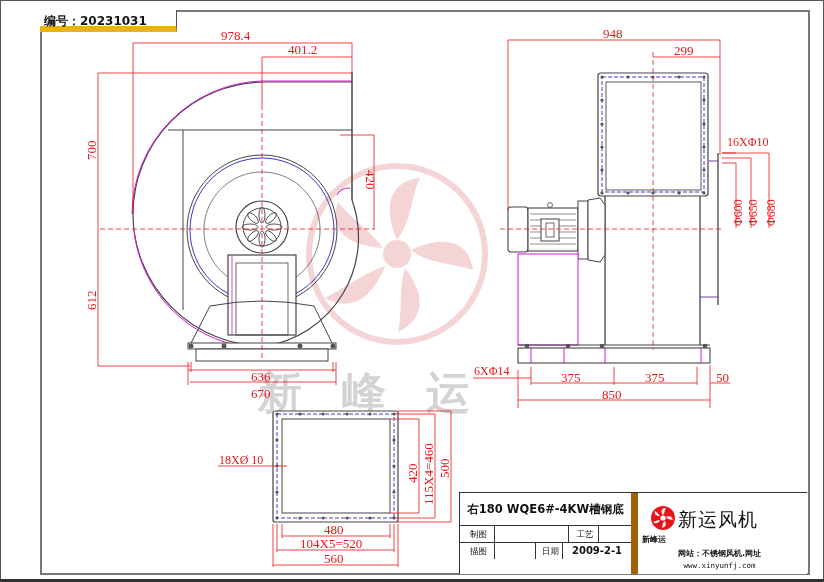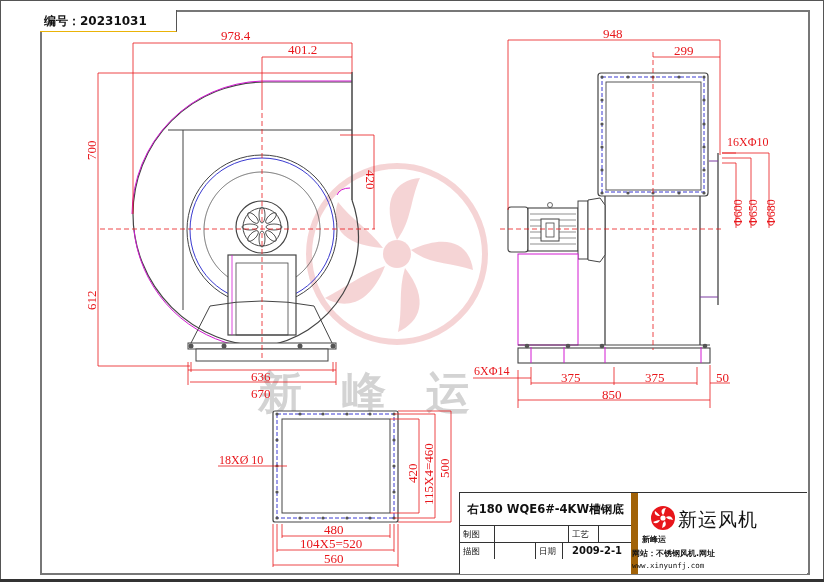--- a/index.html
+++ b/index.html
@@ -1,36 +1,36 @@
 <!DOCTYPE html>
 <html><head>
 <meta charset="utf-8">
 <style>
   html, body { margin: 0; padding: 0; background: #ffffff; }
   body { width: 824px; height: 582px; position: relative; overflow: hidden; font-family: "Liberation Serif", "DejaVu Serif", serif; }
   .outer-frame { position: absolute; left: 0; top: 0; width: 822px; height: 580px; border: 1px solid #555; box-sizing: content-box; }
   .inner-frame { position: absolute; left: 40px; top: 10px; width: 766px; height: 561px; border: 2px solid #777; border-right-width: 2px; }
   .bottom-bar { position: absolute; left: 0; top: 579px; width: 824px; height: 3px; background: #333; }
-  .serial-box { position: absolute; left: 40px; top: 10px; width: 137px; height: 22px; border-right: 1px solid #555; border-bottom: 1px solid #eab308; background: #fff; font-size: 12px; font-weight: bold; line-height: 22px; padding-left: 4px; box-sizing: border-box; color: #111; font-family: "DejaVu Sans", sans-serif; }
+  .serial-box { position: absolute; left: 40px; top: 10px; width: 137px; height: 22px; border-right: 1px solid #555; border-bottom: 6px solid #eab308; background: #fff; font-size: 12px; font-weight: bold; line-height: 22px; padding-left: 4px; box-sizing: border-box; color: #111; font-family: "DejaVu Sans", sans-serif; }
   svg.drawing { position: absolute; left: 0; top: 0; }
   .dim { fill: #e8161b; font-family: "Liberation Serif", "DejaVu Serif", serif; font-size: 13px; }
   .dim-sm { fill: #e8161b; font-family: "Liberation Serif", "DejaVu Serif", serif; font-size: 12px; }
   .wm { fill: #cfcfcf; font-family: "DejaVu Sans", sans-serif; font-weight: bold; font-size: 44px; opacity: 0.9; }
   
   .title-block { position: absolute; left: 459px; top: 492px; width: 347px; height: 81px; border-top: 1px solid #333; border-left: 1px solid #333; background: #fff; }
   .tb-left { position: absolute; left: 0; top: 0; width: 171px; height: 81px; border-right: 7px solid #a16207; }
   .tb-title { height: 32px; border-bottom: 1px solid #333; font-size: 11.5px; font-weight: bold; text-align: center; line-height: 32px; color: #111; font-family: "DejaVu Sans", sans-serif; }
   .tb-row { display: flex; height: 16px; border-bottom: 1px solid #333; font-size: 8.5px; line-height: 16px; color: #111; font-family: "DejaVu Sans", sans-serif; }
   .tb-row:last-child { border-bottom: none; }
-  .tb-cell { border-right: 1px solid #333; padding-left: 3px; box-sizing: border-box; white-space: nowrap; overflow: hidden; }
+  .tb-cell { border-right: 1px solid #333; padding-left: 3px; box-sizing: border-box; white-space: nowrap; overflow: hidden; text-align: center; }
   .tb-cell:last-child { border-right: none; font-weight: bold; }
   .tb-right { position: absolute; left: 172px; top: 0; width: 175px; height: 81px; }
   .brand-name { position: absolute; left: 46px; top: 14px; font-size: 19px; font-family: "DejaVu Sans", sans-serif; color: #111; letter-spacing: 1px; }
   .brand-sub { position: absolute; left: 10px; top: 41px; font-size: 8px; color: #111; font-family: "DejaVu Sans", sans-serif; font-weight: bold; }
-  .site-line { position: absolute; left: 0; width: 175px; font-size: 8px; color: #111; font-family: "DejaVu Sans", sans-serif; }
+  .site-line { position: absolute; left: 0; width: 175px; text-align: center; font-size: 8px; color: #111; font-family: "DejaVu Sans", sans-serif; }
   .site-line.l1 { top: 55px; font-weight: bold; }
   .site-line.l2 { top: 68px; font-family: "DejaVu Sans Mono", monospace; font-size: 7.5px; }
   .brand-logo { position: absolute; left: 18px; top: 12px; }
 </style>
 </head>
 <body>
 
 <div class="outer-frame"></div>
 <div class="inner-frame"></div>
 

